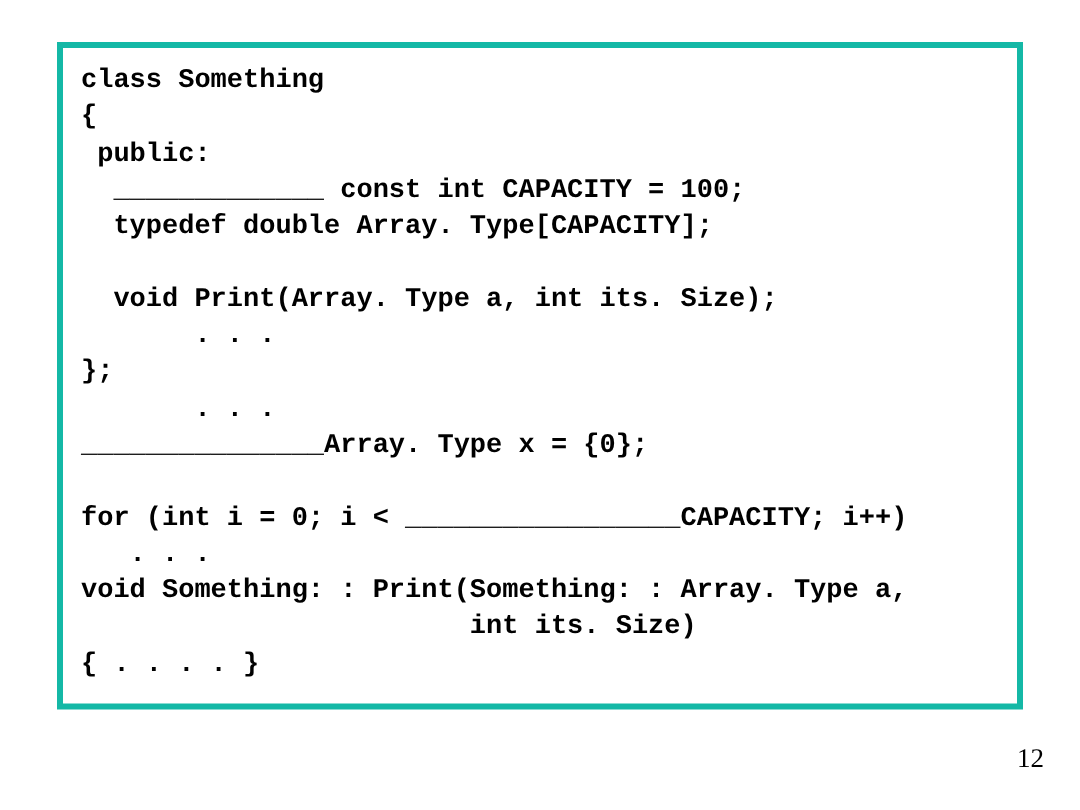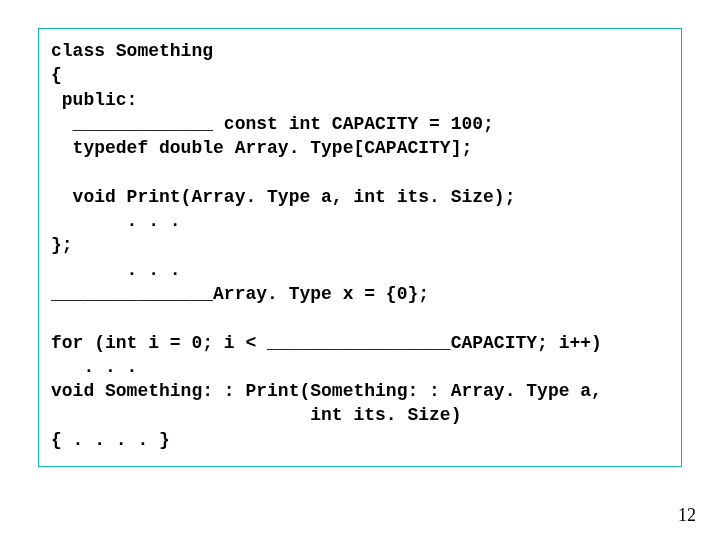--- a/index.html
+++ b/index.html
@@ -14,32 +14,32 @@
     box-sizing: border-box;
   }
   .page {
     padding: 28px 38px 0 38px;
   }
   .heading {
     font-size: 19px;
     margin-bottom: 10px;
   }
   .codebox {
-    border: 1px solid #14b8a6;
+    border: 4px solid #14b8a6;
     padding: 10px 12px 14px 12px;
     white-space: pre;
     font-family: "Courier New", Courier, monospace;
     font-weight: bold;
     font-size: 18px;
     line-height: 1.35;
   }
   .pagenum {
     position: absolute;
     right: 24px;
-    bottom: 14px;
+    bottom: 24px;
     font-size: 18px;
     font-family: "Times New Roman", Times, serif;
   }
 </style>
 </head>
 <body>
 
 <div class="page">
 
   <div class="codebox">class Something

